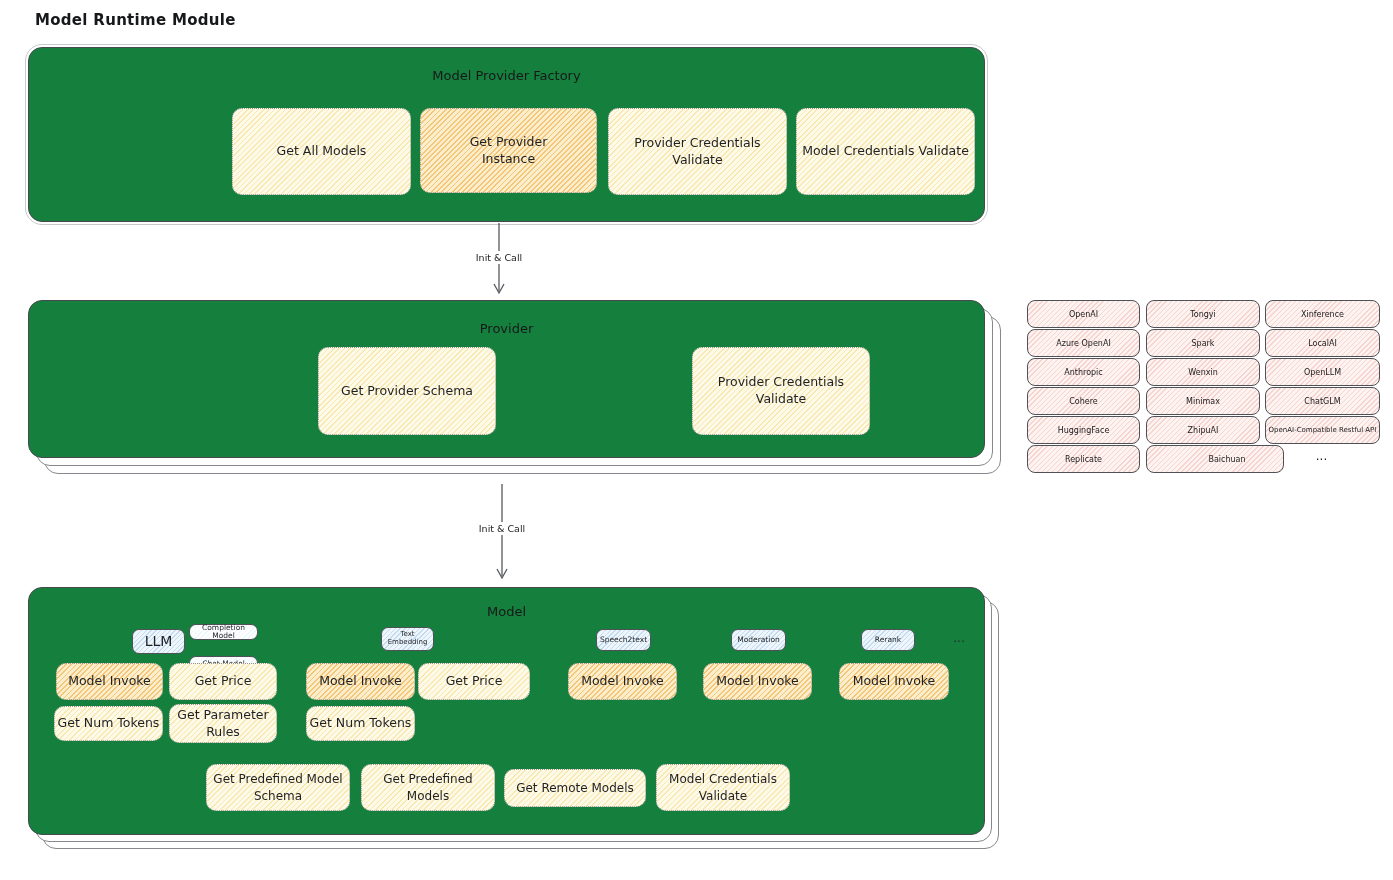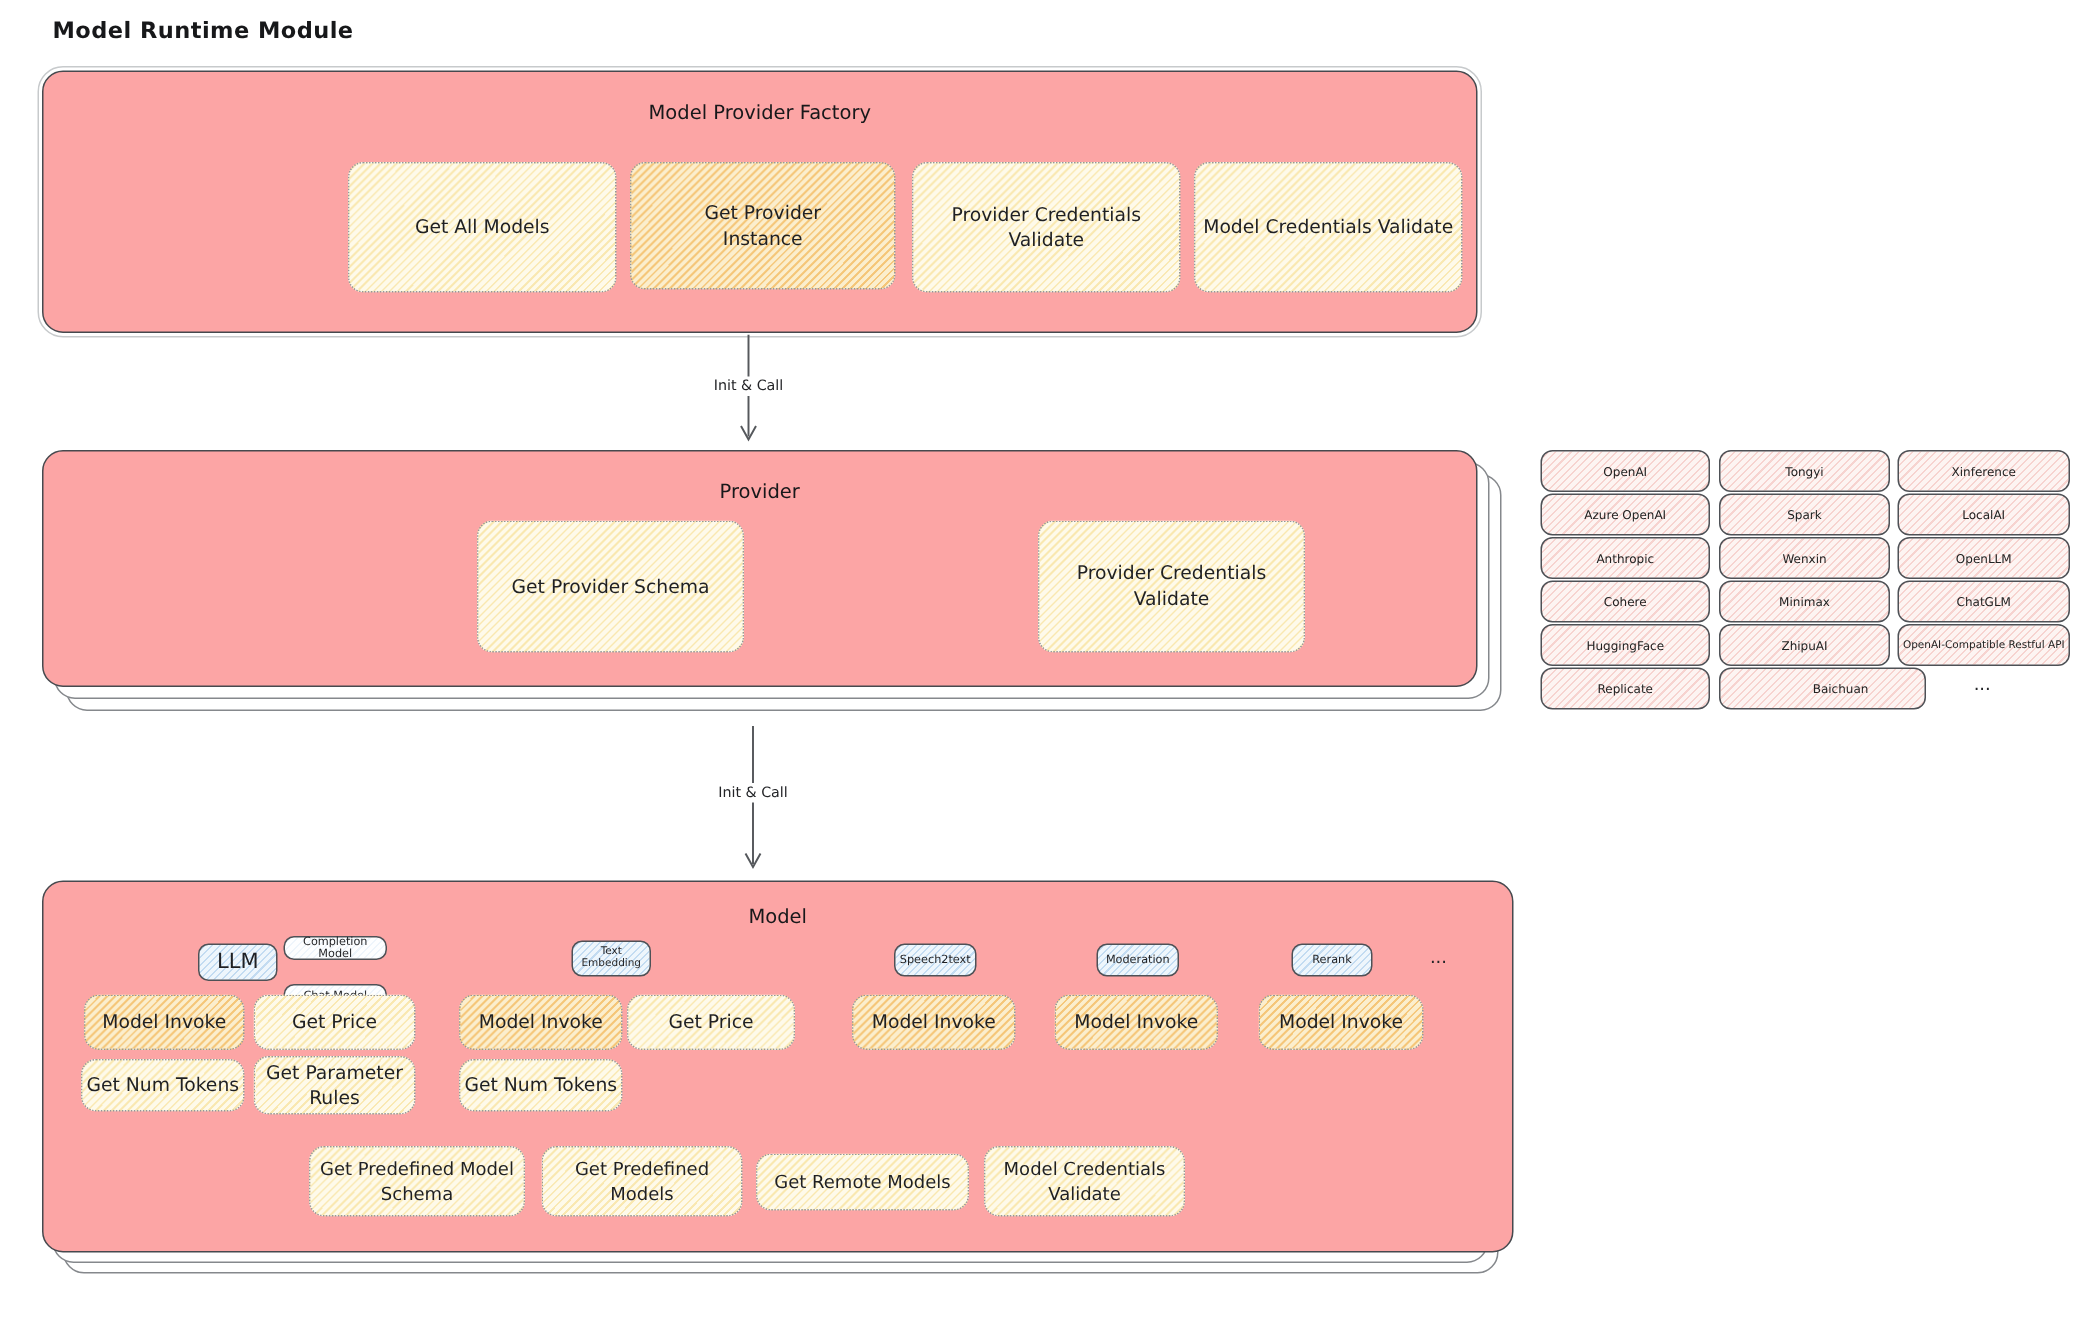--- a/index.html
+++ b/index.html
@@ -1,21 +1,21 @@
 <!DOCTYPE html>
 <html><head>
 <meta charset="utf-8">
 <style>
   html,body{margin:0;padding:0;background:#ffffff;}
   body{font-family:"DejaVu Sans","Liberation Sans",sans-serif;color:#1f2023;}
   #canvas{position:relative;width:1393px;height:880px;background:#ffffff;overflow:hidden;}
 
   .page-title{position:absolute;left:35px;top:11px;font-size:15px;font-weight:bold;letter-spacing:.3px;color:#17181a;}
 
-  .frame{position:absolute;background:#fca5a5;border:1.5px solid #46494e;border-radius:14px;
+  .frame{position:absolute;background:#15803d;border:1.5px solid #46494e;border-radius:14px;
          outline:1px solid #c7cacc;outline-offset:2px;}
   .stack{position:absolute;background:#fff;border:1.2px solid #85888c;border-radius:14px;}
 
   .frame-title{position:absolute;left:0;right:0;text-align:center;font-size:13px;color:#17181a;}
 
   .btn{position:absolute;display:flex;align-items:center;justify-content:center;
        text-align:center;font-size:12.5px;line-height:1.35;color:#1f2023;border-radius:10px;}
   .dotted{border:1.4px dotted #94979a;}
   .hy{background-color:#fefaea;
       background-image:repeating-linear-gradient(135deg,transparent 0 2.6px,rgba(244,210,106,.45) 2.6px 3.8px);}
@@ -92,21 +92,21 @@
   <div class="more-dots" style="left:1265px;top:449px;width:113px;">...</div>
 
   <svg class="arrow" style="left:494px;top:484px;" width="16" height="96">
     <line x1="8" y1="0" x2="8" y2="92" stroke="#55585c" stroke-width="1.3"></line>
     <path d="M3,85 L8,94 L13,85" fill="none" stroke="#55585c" stroke-width="1.3"></path>
   </svg>
   <div class="arrow-label" style="left:470px;top:522px;">Init &amp; Call</div>
 
   <div class="stack" style="left:42px;top:601px;width:955px;height:246px;"></div>
   <div class="stack" style="left:35px;top:594px;width:955px;height:246px;"></div>
-  <div class="frame" style="left:28px;top:587px;width:955px;height:246px;outline:none;padding-left:24px;">
+  <div class="frame" style="left:28px;top:587px;width:955px;height:246px;outline:none;">
     <div class="frame-title" style="top:16px;">Model</div>
 
     <div class="tag tag-blue" style="left:103px;top:41px;width:51px;height:23px;font-size:14px;">LLM</div>
     <div class="tag tag-plain" style="left:160px;top:36px;width:67px;height:14px;font-size:7.5px;">Completion Model</div>
     <div class="tag tag-plain" style="left:160px;top:68px;width:67px;height:14px;font-size:7.5px;">Chat Model</div>
     <div class="tag tag-blue" style="left:352px;top:39px;width:53px;height:24px;font-size:7px;padding:0 8px;box-sizing:border-box;">Text Embedding</div>
     <div class="tag tag-blue" style="left:567px;top:41px;width:53px;height:20px;font-size:7.5px;">Speech2text</div>
     <div class="tag tag-blue" style="left:702px;top:41px;width:53px;height:20px;font-size:7.5px;">Moderation</div>
     <div class="tag tag-blue" style="left:832px;top:41px;width:52px;height:20px;font-size:7.5px;">Rerank</div>
     <div class="more-dots" style="left:918px;top:43px;width:24px;">...</div>

